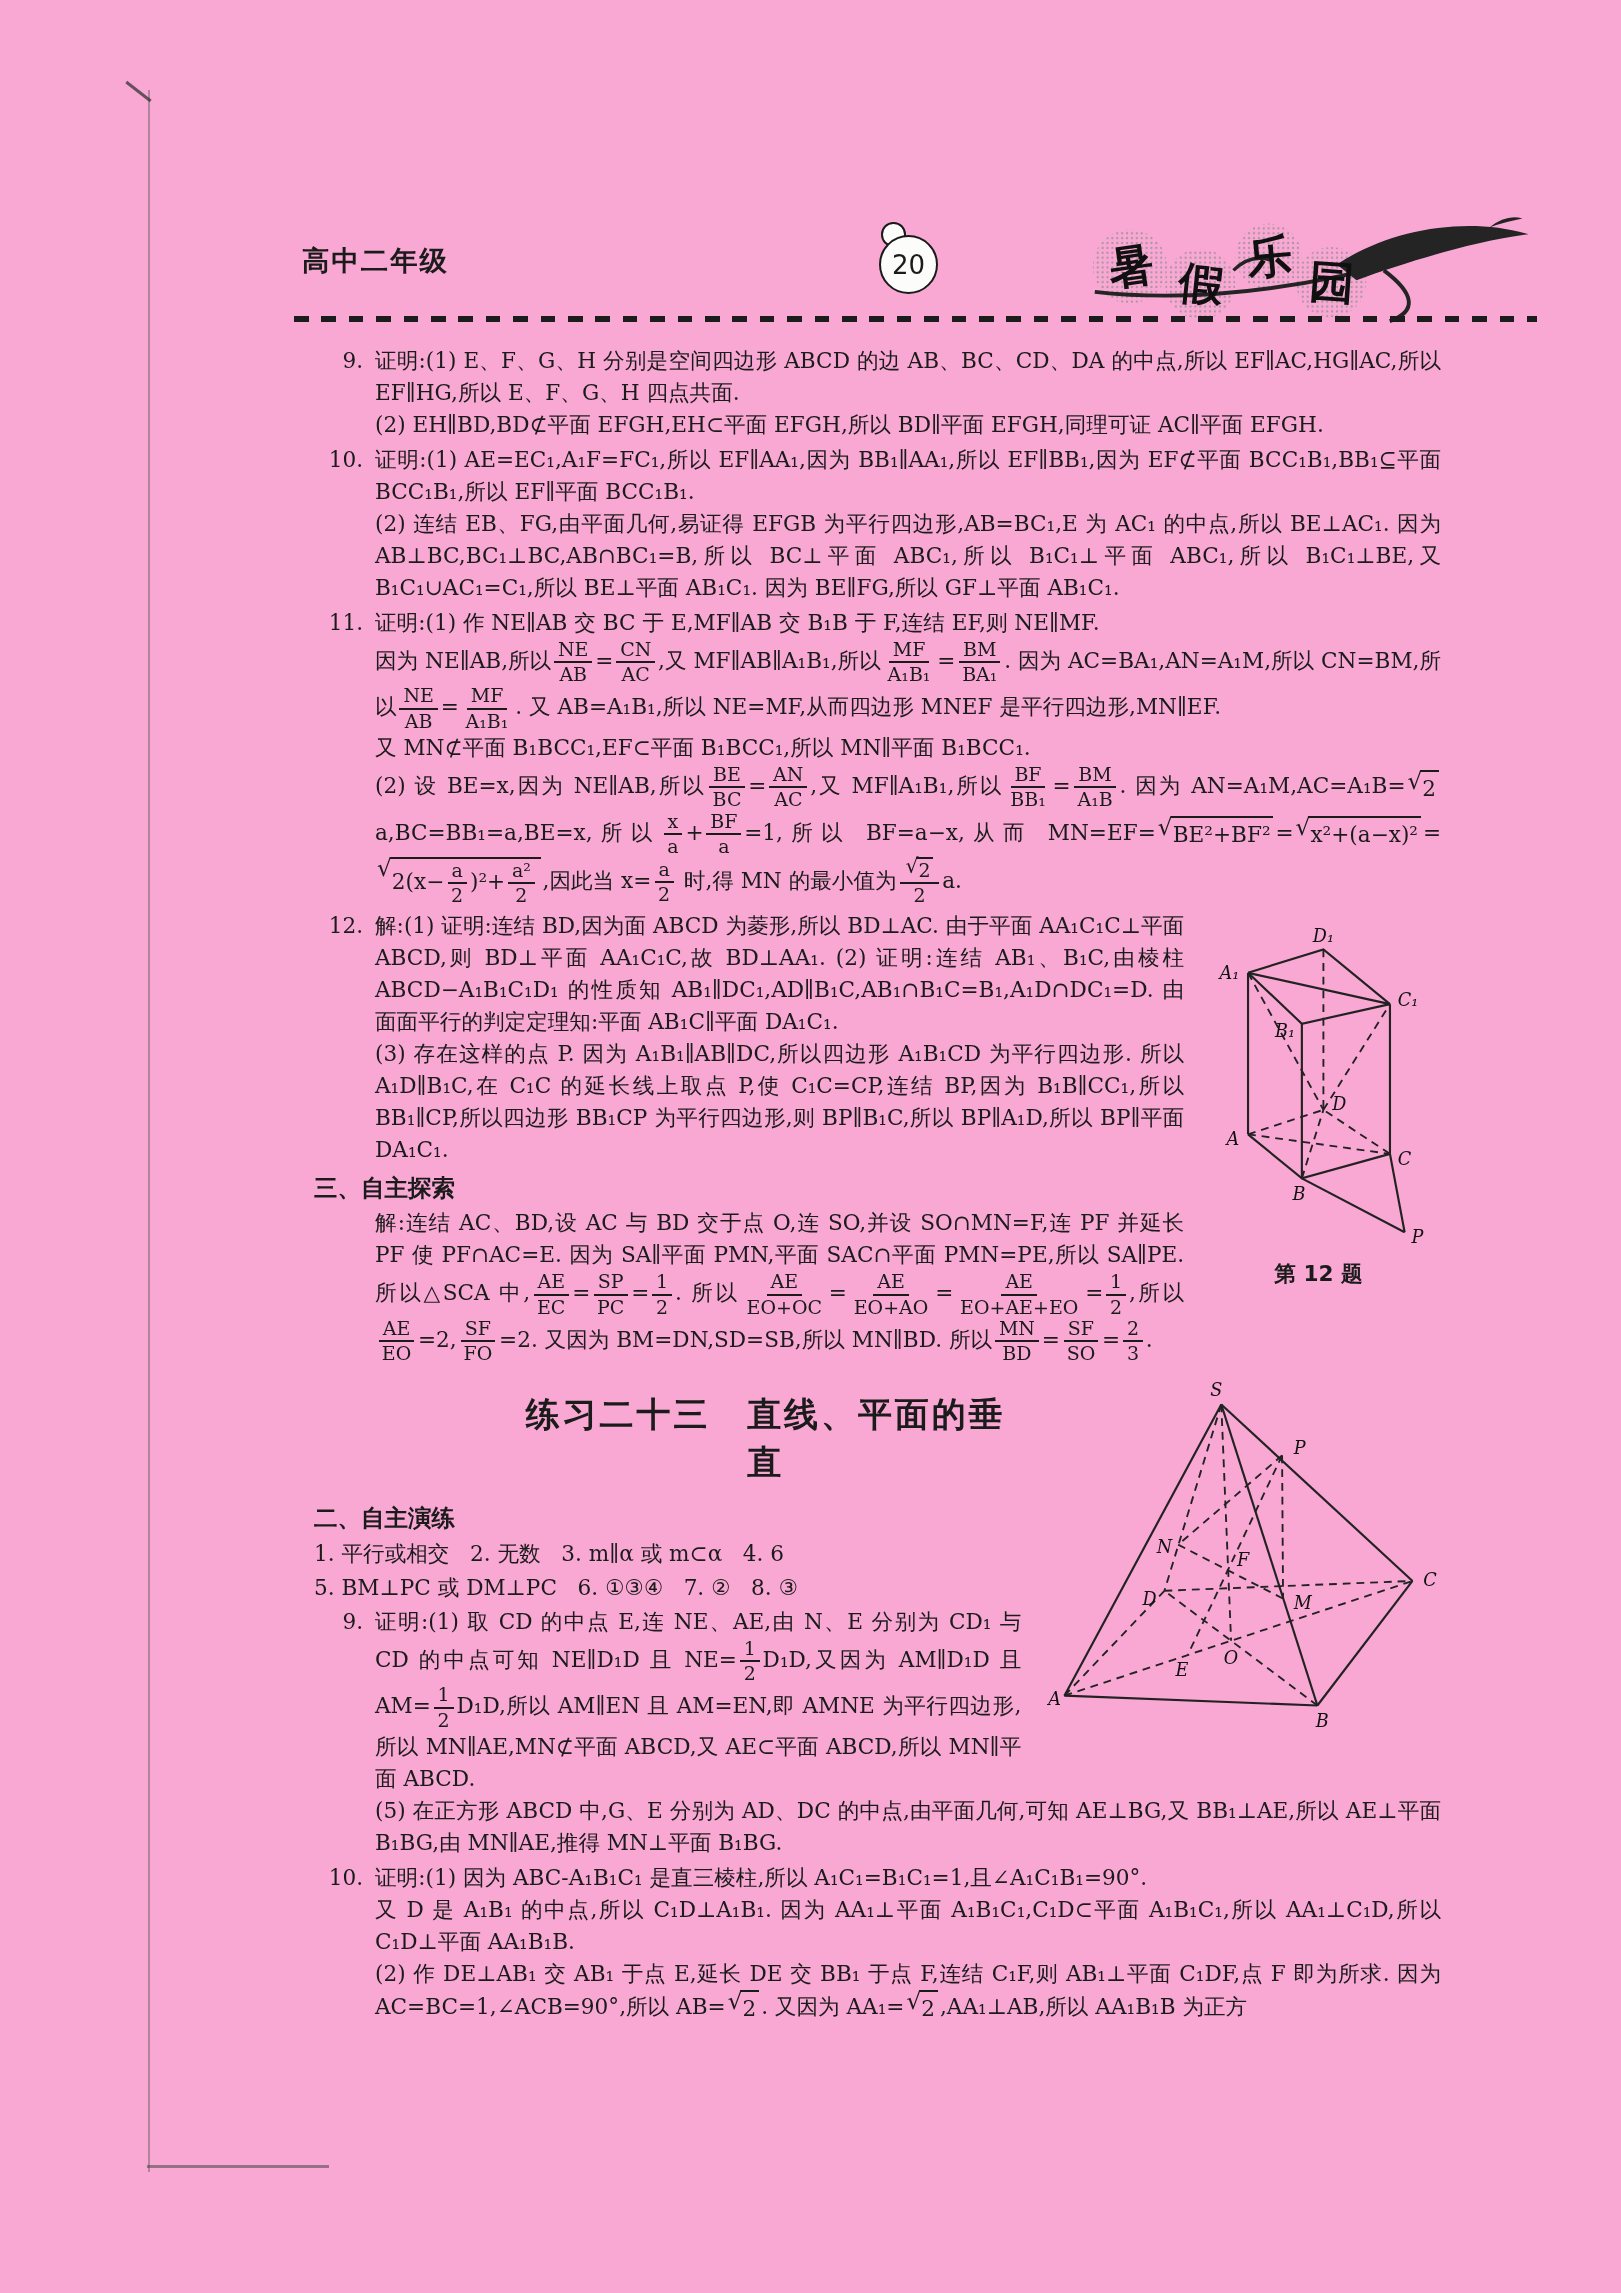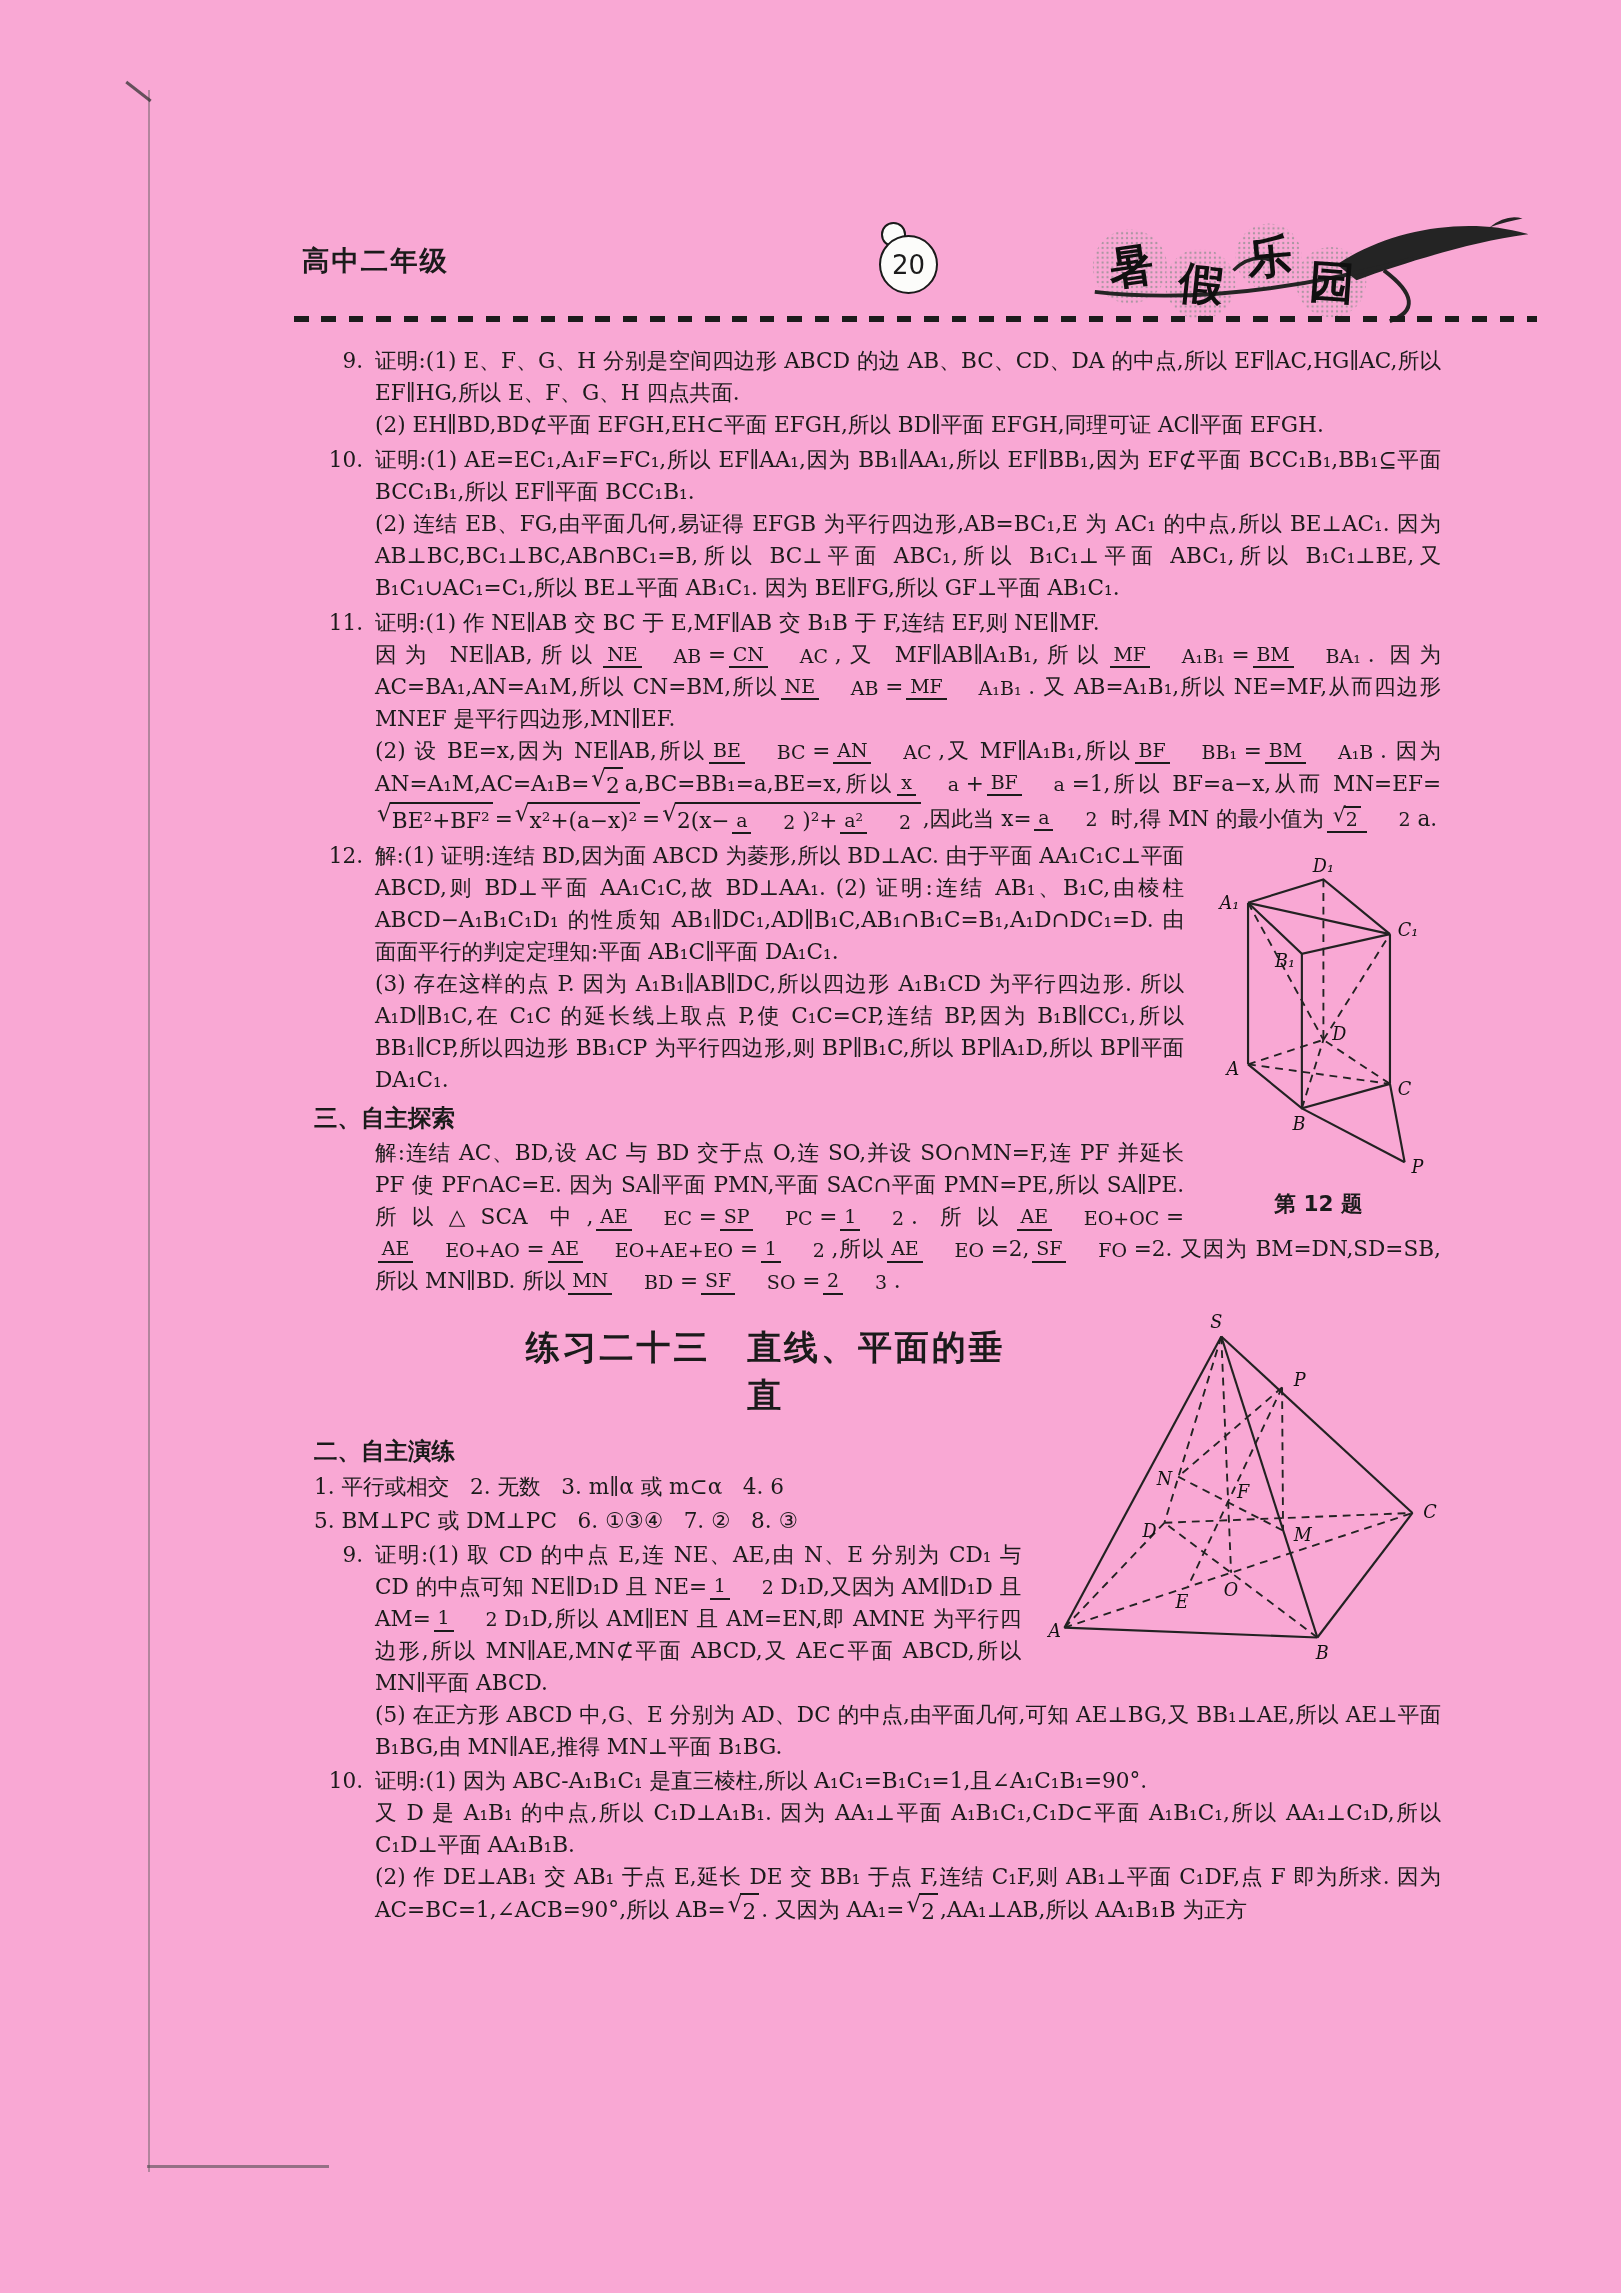--- a/index.html
+++ b/index.html
@@ -49,23 +49,23 @@
     font-weight:bold;font-size:23.5px;margin:5.9px 0 3.9px 0;
   }
   .ex-title{
     font-family:"DejaVu Sans","Liberation Sans",sans-serif;
     font-weight:bold;font-size:34px;letter-spacing:2.9px;
     text-align:center;padding-left:196px;margin:25.5px 0 15.7px 0;line-height:48px;
   }
   .ans{margin:0 0 2px 0;}
   
   .frac{
-    display:inline-flex;flex-direction:row;align-items:center;
+    display:inline-flex;flex-direction:column;align-items:center;
     vertical-align:middle;line-height:1.12;font-size:.88em;
-    margin:0 2.9px;text-align:center;gap:28px;
+    margin:0 2.9px;text-align:center;
   }
   .frac>.fn{padding:0 3.9px 1px 3.9px;border-bottom:2px solid #1b1b1b;}
   .frac>.fd{padding:1px 3.9px 0 3.9px;}
   .sqrt{display:inline-flex;align-items:flex-start;vertical-align:middle;margin:0 2px;}
   .sqrt>.rs{line-height:1.05;font-size:1.08em;transform:translateY(-1px);}
   .sqrt>.rb{border-top:2px solid #1b1b1b;padding:1px 2.9px 0 2px;margin-left:-2px;}
   
   .fig-right{float:right;clear:right;}
   #fig-prism{width:245px;margin:3.9px 0 5.9px 11.8px;text-align:center;}
   #fig-pyramid{width:406px;margin:2px 0 5.9px 13.7px;}
@@ -150,20 +150,21 @@
           </span>=<span class="frac">
             <span class="fn">BM</span>
             <span class="fd">BA₁</span>
           </span>. 因为 AC=BA₁,AN=A₁M,所以 CN=BM,所以<span class="frac">
             <span class="fn">NE</span>
             <span class="fd">AB</span>
           </span>=<span class="frac">
             <span class="fn">MF</span>
             <span class="fd">A₁B₁</span>
           </span>. 又 AB=A₁B₁,所以 NE=MF,从而四边形 MNEF 是平行四边形,MN∥EF.</div>
+        <div class="para">又 MN⊄平面 B₁BCC₁,EF⊂平面 B₁BCC₁,所以 MN∥平面 B₁BCC₁.</div>
         <div class="para">(2) 设 BE=x,因为 NE∥AB,所以<span class="frac">
             <span class="fn">BE</span>
             <span class="fd">BC</span>
           </span>=<span class="frac">
             <span class="fn">AN</span>
             <span class="fd">AC</span>
           </span>,又 MF∥A₁B₁,所以<span class="frac">
             <span class="fn">BF</span>
             <span class="fd">BB₁</span>
           </span>=<span class="frac">

